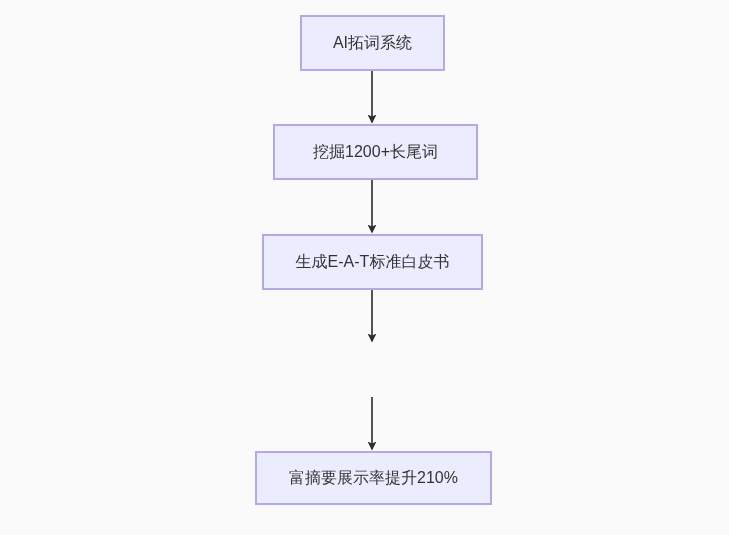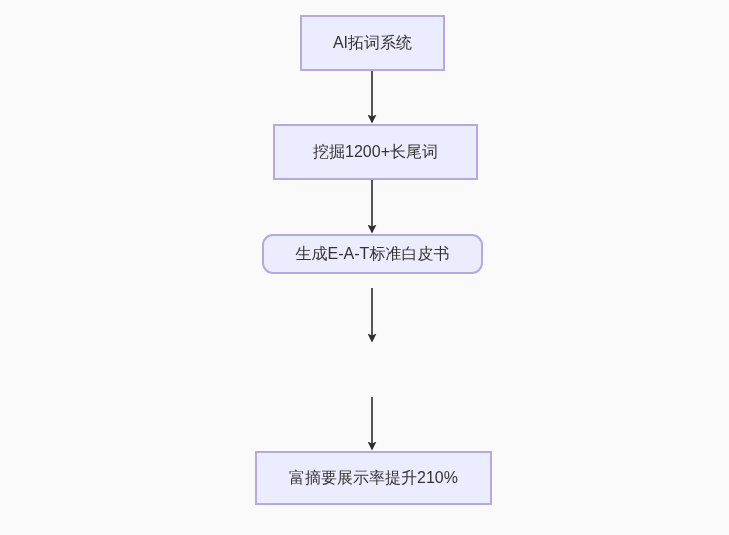--- a/index.html
+++ b/index.html
@@ -34,21 +34,21 @@
     justify-content: center;
     text-align: center;
     color: var(--text, #333333);
     font-size: 16px;
     line-height: 1.2;
     white-space: nowrap;
   }
   
   .n1 { left: 300px; top: 15px;  width: 145px; height: 56px; }
   .n2 { left: 273px; top: 124px; width: 205px; height: 56px; }
-  .n3 { left: 262px; top: 234px; width: 221px; height: 40px; border-radius: 11px; }
+  .n3 { left: 262px; top: 234px; width: 221px; height: 56px; }
   .n4 { left: 264px; top: 343px; width: 220px; height: 54px; }
   .n5 { left: 255px; top: 451px; width: 237px; height: 54px; }
 </style>
 </head>
 <body>
 
 <div class="canvas">
 
   <svg class="edges-layer" width="729" height="535" viewBox="0 0 729 535" xmlns="http://www.w3.org/2000/svg">
     <defs>

